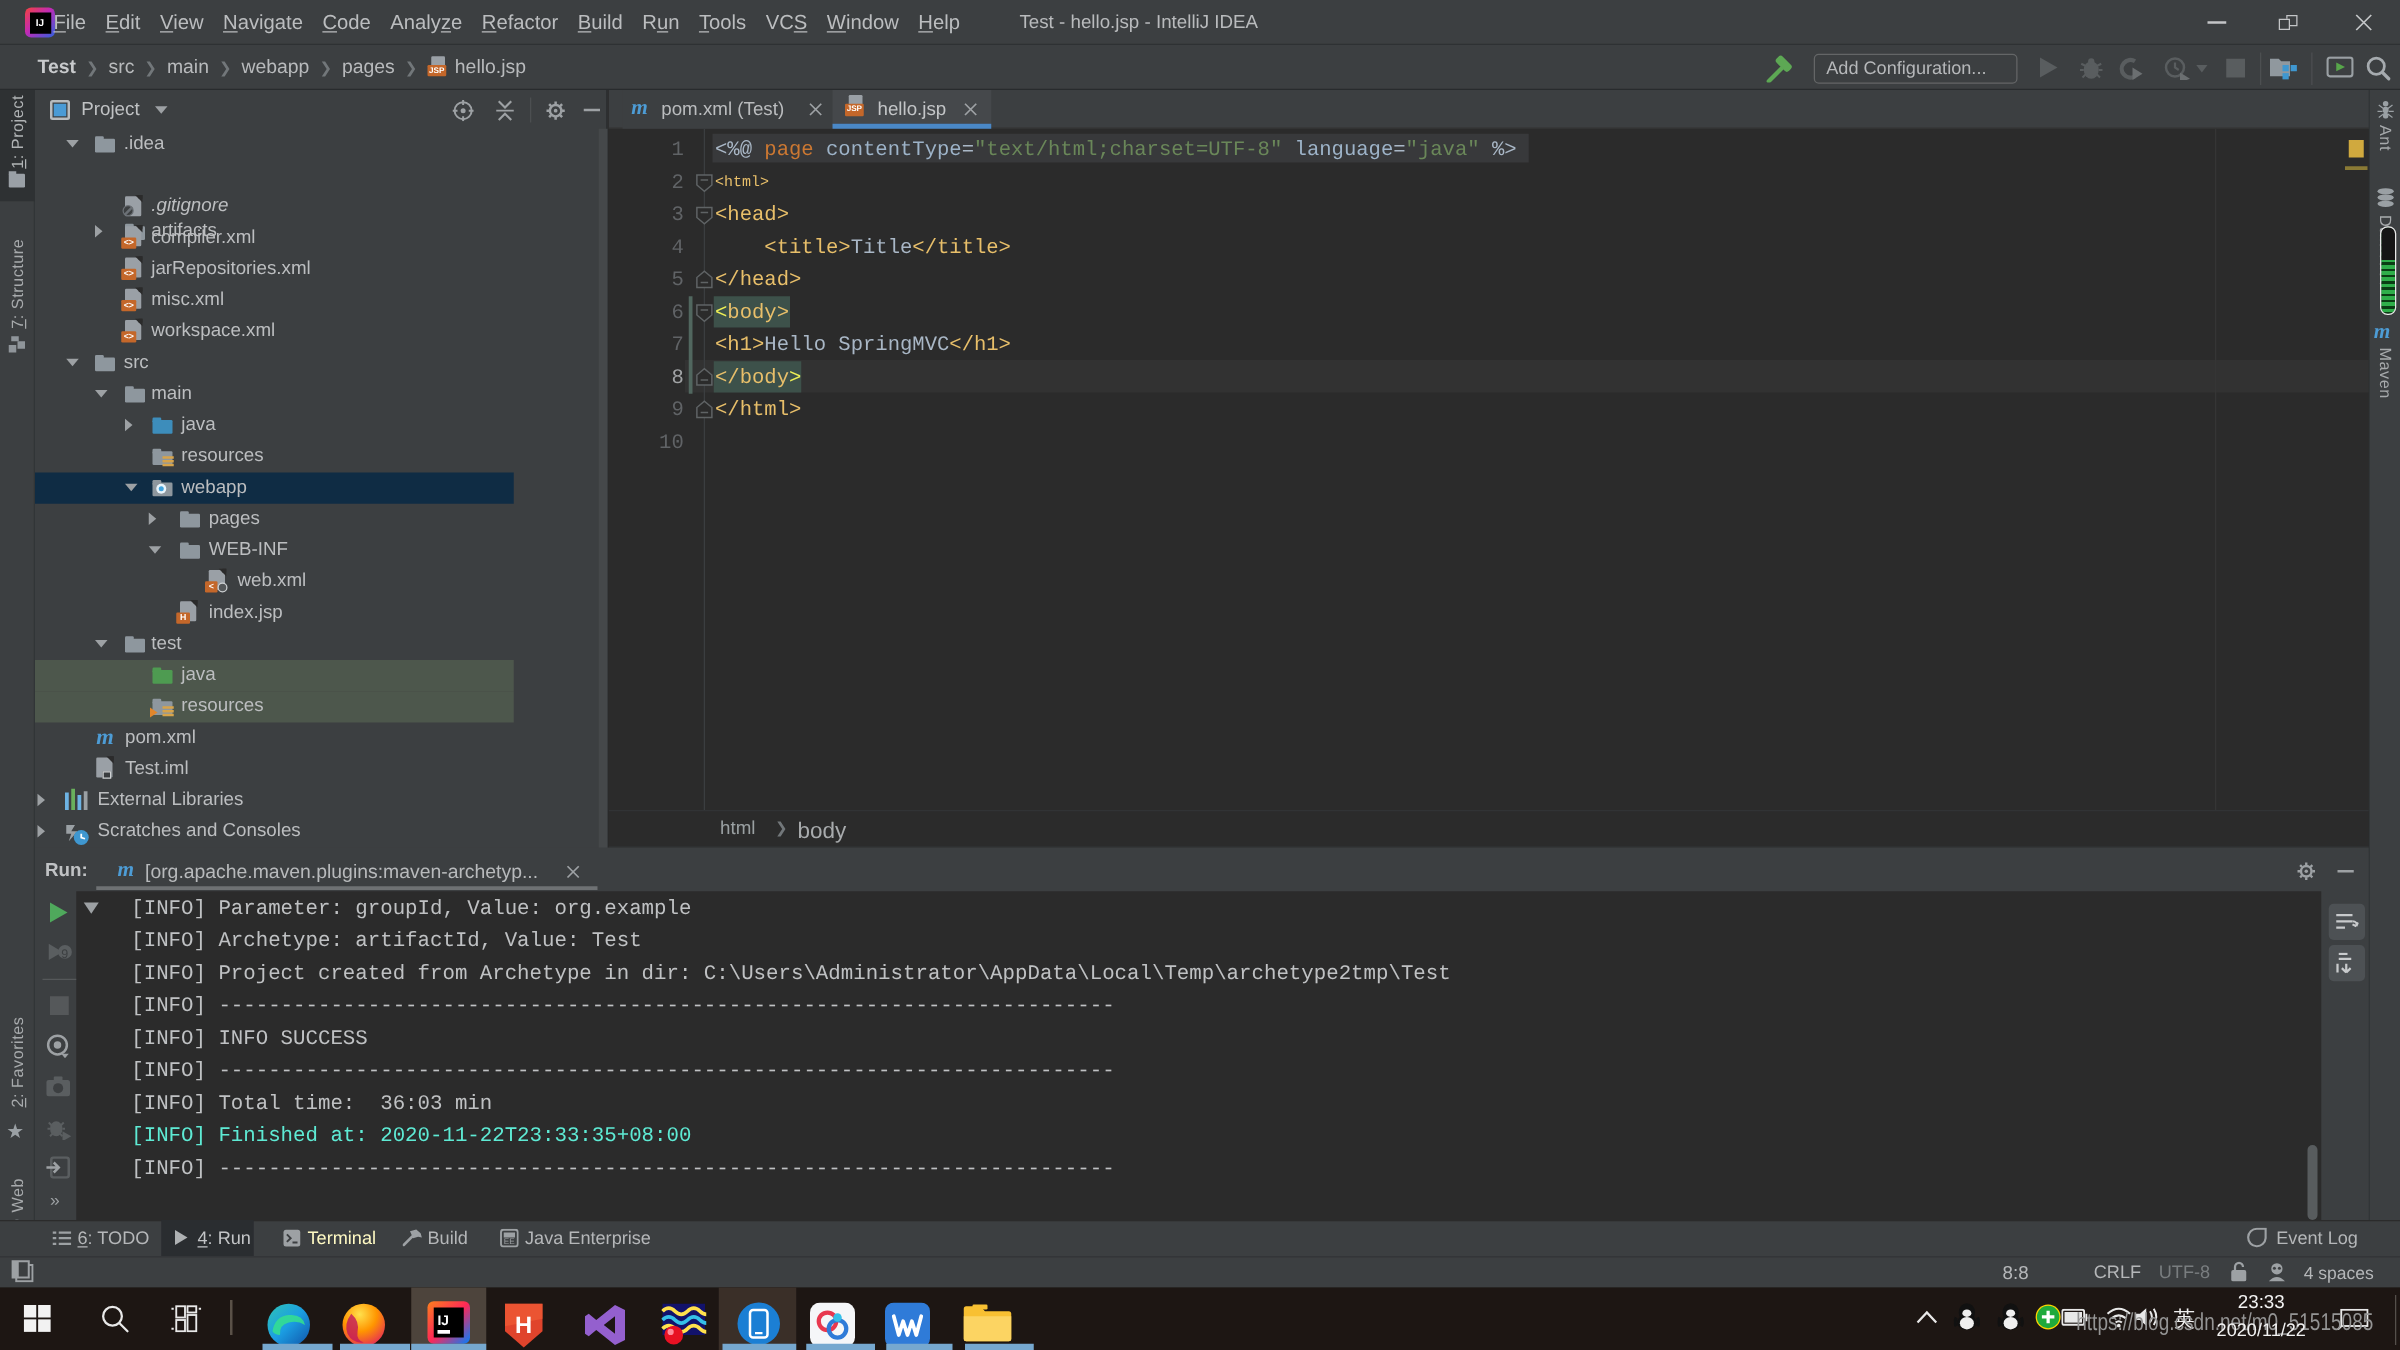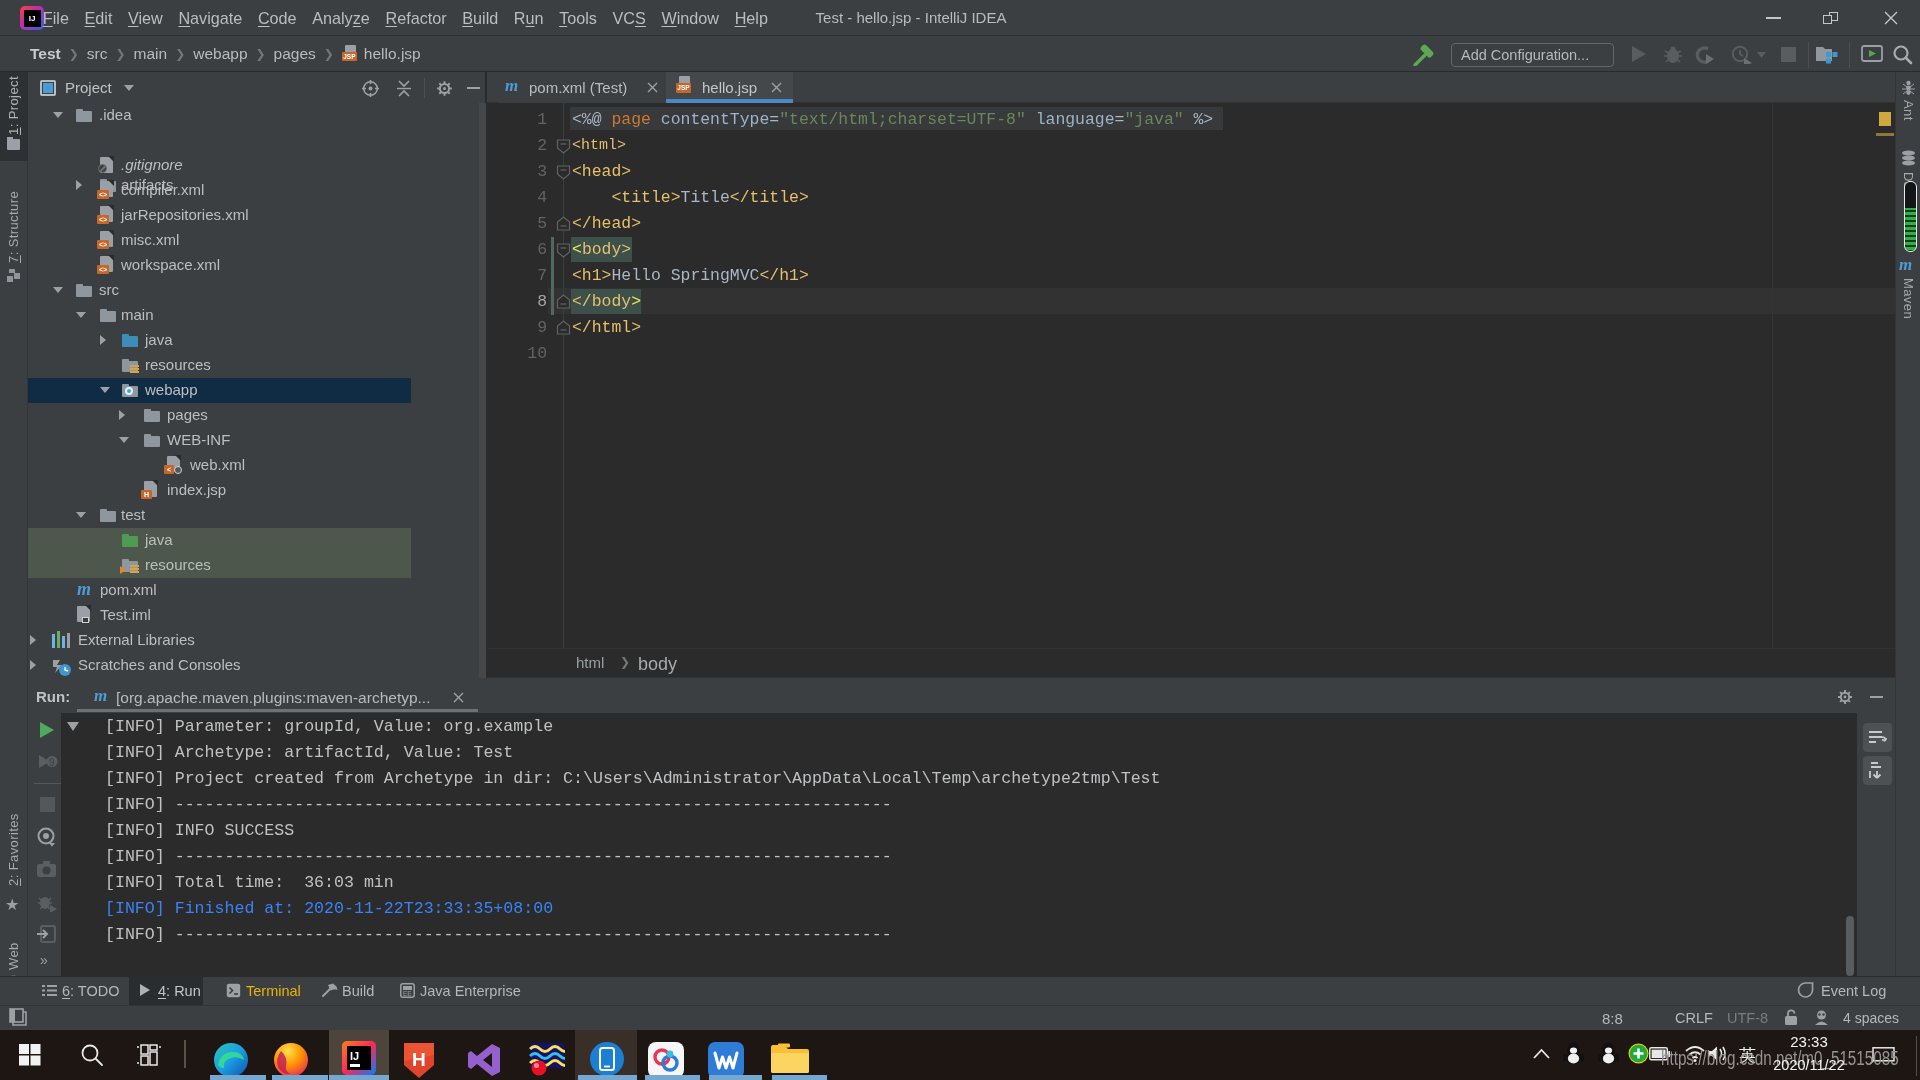--- a/index.html
+++ b/index.html
@@ -342,21 +342,21 @@
     <path d="M4.5 141.000000 L10.5 141.000000" stroke="#5f6365" stroke-width="1.2"></path>
     <path d="M1.5 201.000000 L1.5 193.000000 L7.5 188.000000 L13.5 193.000000 L13.5 201.000000 Z" fill="#2b2b2b" stroke="#5f6365" stroke-width="1.2"></path>
     <path d="M4.5 197.000000 L10.5 197.000000" stroke="#5f6365" stroke-width="1.2"></path>
     <path d="M1.5 227.000000 L1.5 219.000000 L7.5 214.000000 L13.5 219.000000 L13.5 227.000000 Z" fill="#2b2b2b" stroke="#5f6365" stroke-width="1.2"></path>
     <path d="M4.5 223.000000 L10.5 223.000000" stroke="#5f6365" stroke-width="1.2"></path>
   </svg>
 <div class="ab" style="left:571px;top:288.5px;width:70px;height:25px;background:#3d514a"></div>
 <div class="ab" style="left:571px;top:236.5px;width:61px;height:25px;background:#3d514a"></div>
 <div class="ab" style="left:570px;top:107px;width:653px;height:23px;background:#38393b"></div>
 <div class="ab mono" style="left:572px;top:106.5px;font-size:16.45px"><span class="txt">&lt;%@ </span><span class="kw">page </span><span class="attr">contentType</span><span class="txt">=</span><span class="str">"text/html;charset=UTF-8"</span><span class="attr"> language</span><span class="txt">=</span><span class="str">"java"</span><span class="txt"> %&gt;</span></div>
-<div class="ab mono" style="left:572px;top:132.5px;font-size:15px"><span class="tag">&lt;html&gt;</span></div>
+<div class="ab mono" style="left:572px;top:132.5px;font-size:12px"><span class="tag">&lt;html&gt;</span></div>
 <div class="ab mono" style="left:572px;top:158.5px;font-size:16.45px"><span class="tag">&lt;head&gt;</span></div>
 <div class="ab mono" style="left:572px;top:184.5px;font-size:16.45px"><span class="tag">    &lt;title&gt;</span><span class="txt">Title</span><span class="tag">&lt;/title&gt;</span></div>
 <div class="ab mono" style="left:572px;top:210.5px;font-size:16.45px"><span class="tag">&lt;/head&gt;</span></div>
 <div class="ab mono" style="left:572px;top:236.5px;font-size:16.45px"><span class="brt">&lt;</span><span class="tag">body&gt;</span></div>
 <div class="ab mono" style="left:572px;top:262.5px;font-size:16.45px"><span class="tag">&lt;h1&gt;</span><span class="txt">Hello SpringMVC</span><span class="tag">&lt;/h1&gt;</span></div>
 <div class="ab mono" style="left:572px;top:288.5px;font-size:16.45px"><span class="tag">&lt;/body</span><span class="brt">&gt;</span></div>
 <div class="ab mono" style="left:572px;top:314.5px;font-size:16.45px"><span class="tag">&lt;/html&gt;</span></div>
 <div class="ab" style="left:1879px;top:112px;width:12px;height:14px;background:#d0a93e"></div>
 <div class="ab" style="left:1876px;top:133px;width:18px;height:3px;background:#8a7a35"></div>
 <div class="ab" style="left:487px;top:648px;width:1408px;height:30px;background:#2b2b2b;border-top:1px solid #313335;border-bottom:1px solid #313335"></div>
@@ -407,21 +407,21 @@
   </svg>
 <div class="ab" style="left:40px;top:952px;font-size:14px;color:#9da1a4;letter-spacing:1px">»</div>
 <div class="ab" style="left:67px;top:722px;width:0;height:0;border-left:6.5px solid transparent;border-right:6.5px solid transparent;border-top:9px solid #9da1a4"></div>
 <div class="ab mono" style="left:105px;top:714px;color:#bfc1c3;font-size:16.6px">[INFO] Parameter: groupId, Value: org.example</div>
 <div class="ab mono" style="left:105px;top:740px;color:#bfc1c3;font-size:16.6px">[INFO] Archetype: artifactId, Value: Test</div>
 <div class="ab mono" style="left:105px;top:766px;color:#bfc1c3;font-size:16.6px">[INFO] Project created from Archetype in dir: C:\Users\Administrator\AppData\Local\Temp\archetype2tmp\Test</div>
 <div class="ab mono" style="left:105px;top:792px;color:#bfc1c3;font-size:16.6px">[INFO] ------------------------------------------------------------------------</div>
 <div class="ab mono" style="left:105px;top:818px;color:#bfc1c3;font-size:16.6px">[INFO] INFO SUCCESS</div>
 <div class="ab mono" style="left:105px;top:844px;color:#bfc1c3;font-size:16.6px">[INFO] ------------------------------------------------------------------------</div>
 <div class="ab mono" style="left:105px;top:870px;color:#bfc1c3;font-size:16.6px">[INFO] Total time:  36:03 min</div>
-<div class="ab mono" style="left:105px;top:896px;color:#3b82f6;font-size:16.6px">[INFO] Finished at: 2020-11-22T23:33:35+08:00</div>
+<div class="ab mono" style="left:105px;top:896px;color:#5eead4;font-size:16.6px">[INFO] Finished at: 2020-11-22T23:33:35+08:00</div>
 <div class="ab mono" style="left:105px;top:922px;color:#bfc1c3;font-size:16.6px">[INFO] ------------------------------------------------------------------------</div>
 <div class="ab" style="left:1846px;top:916px;width:8px;height:60px;background:#585c5e;border-radius:4px"></div>
 <div class="ab" style="left:1863px;top:723px;width:29px;height:29px;background:#4d5154;border-radius:4px"></div>
 <svg class="ab" style="left:1868px;top:729px" width="19" height="17">
     <path d="M1 3 L14 3 M1 8 L14 8 M1 13 L8 13" stroke="#c8cacc" stroke-width="1.8"></path>
     <path d="M14 8 Q18 8 17 12 M17 12 L14 10.5 M17 12 L18.5 9" stroke="#c8cacc" stroke-width="1.6" fill="none"></path>
   </svg>
 <div class="ab" style="left:1863px;top:756px;width:29px;height:29px;background:#4d5154;border-radius:4px"></div>
 <svg class="ab" style="left:1868px;top:762px" width="19" height="17">
     <path d="M3 1 L10 1 M3 5 L13 5 M9 9 L9 16 M9 16 L5.5 12.5 M9 16 L12.5 12.5 M2 16 L2 9" stroke="#c8cacc" stroke-width="1.8"></path>
@@ -432,21 +432,21 @@
   </svg>
 <div class="ab" style="left:62px;top:983px;font-size:14.5px;color:#b5b7b9"><u>6</u>: TODO</div>
 <div class="ab" style="left:129px;top:976px;width:74px;height:29px;background:#2a2d30"></div>
 <div class="ab" style="left:140px;top:984px;width:0;height:0;border-top:6px solid transparent;border-bottom:6px solid transparent;border-left:10px solid #aeb1b3"></div>
 <div class="ab" style="left:158px;top:983px;font-size:14.5px;color:#c3c5c7"><u>4</u>: Run</div>
 <svg class="ab" style="left:226px;top:983px" width="15" height="15">
     <rect x="0.8" y="0.8" width="13.4" height="13.4" rx="2" fill="#9da1a4"></rect>
     <path d="M3.5 4.5 L6.5 7.5 L3.5 10.5" stroke="#3c3f41" stroke-width="1.6" fill="none"></path>
     <path d="M8 11 L12 11" stroke="#3c3f41" stroke-width="1.6"></path>
   </svg>
-<div class="ab" style="left:246px;top:983px;font-size:14.5px;color:#eab308">Terminal</div>
+<div class="ab" style="left:246px;top:983px;font-size:14.5px;color:#fef9c3">Terminal</div>
 <svg class="ab" style="left:322px;top:983px" width="16" height="15">
     <path d="M1 13 L8 6" stroke="#9da1a4" stroke-width="2" stroke-linecap="round"></path>
     <path d="M6 2 L11 0.5 L14.5 3.5 L15.5 7 L12.5 6.3 L8.5 7.5 Z" fill="#9da1a4"></path>
   </svg>
 <div class="ab" style="left:342px;top:983px;font-size:14.5px;color:#b5b7b9">Build</div>
 <svg class="ab" style="left:400px;top:983px" width="15" height="15">
     <rect x="0.8" y="0.8" width="13.4" height="13.4" rx="2" fill="none" stroke="#9da1a4" stroke-width="1.5"></rect>
     <rect x="3" y="3" width="9" height="4" fill="#9da1a4"></rect>
     <text x="3" y="12.5" font-size="6.5" fill="#9da1a4" font-family="Liberation Sans">EE</text>
   </svg>

